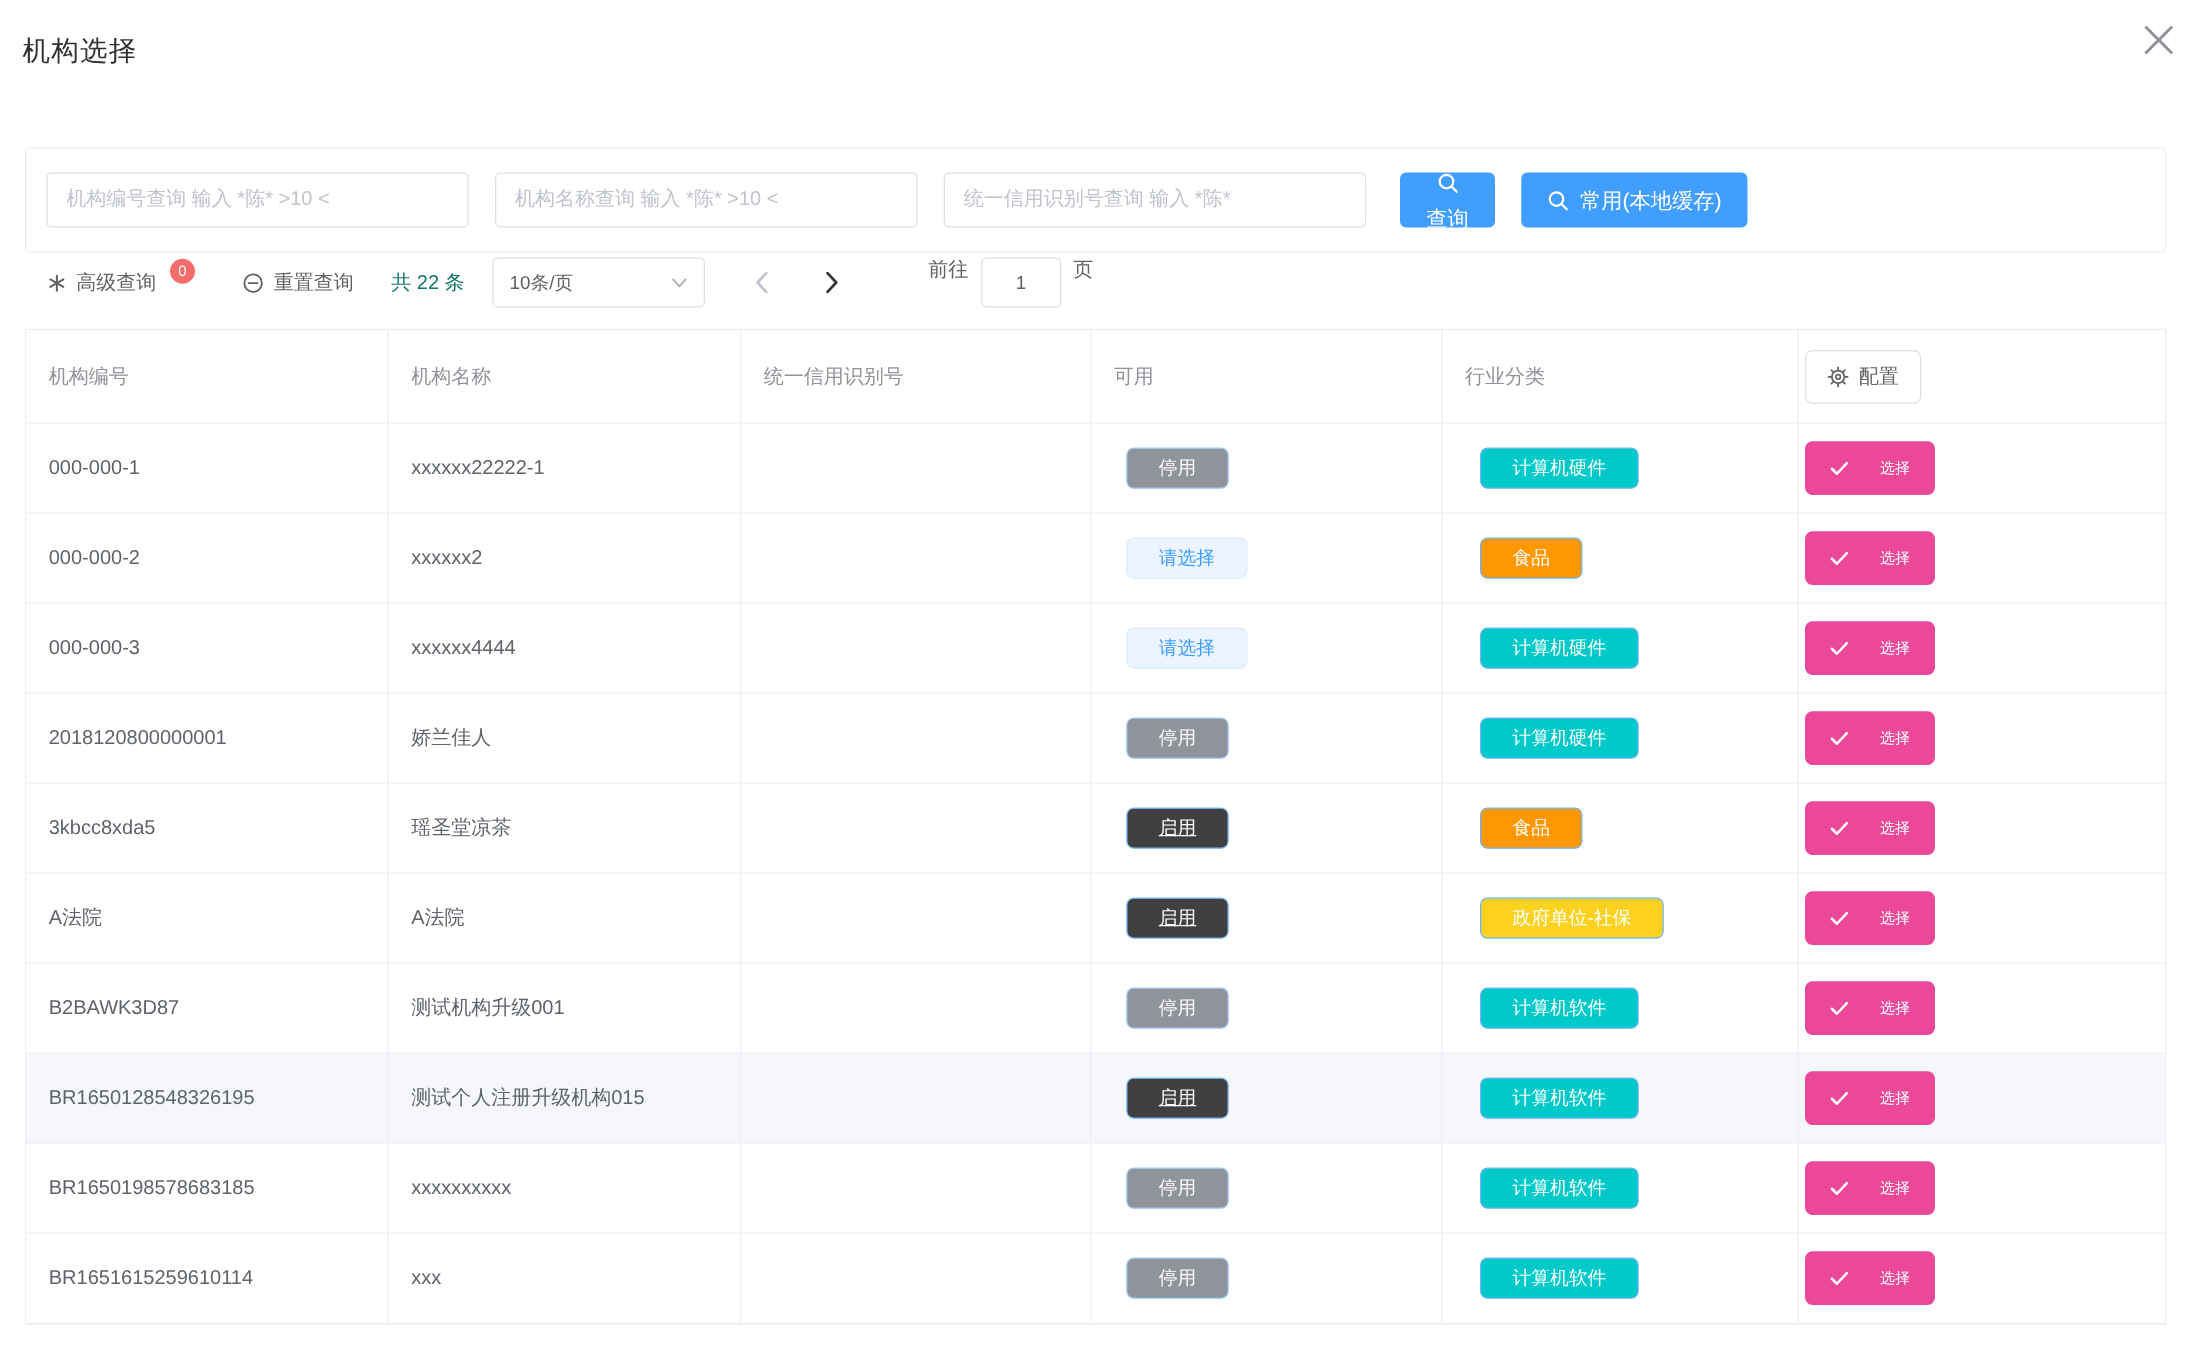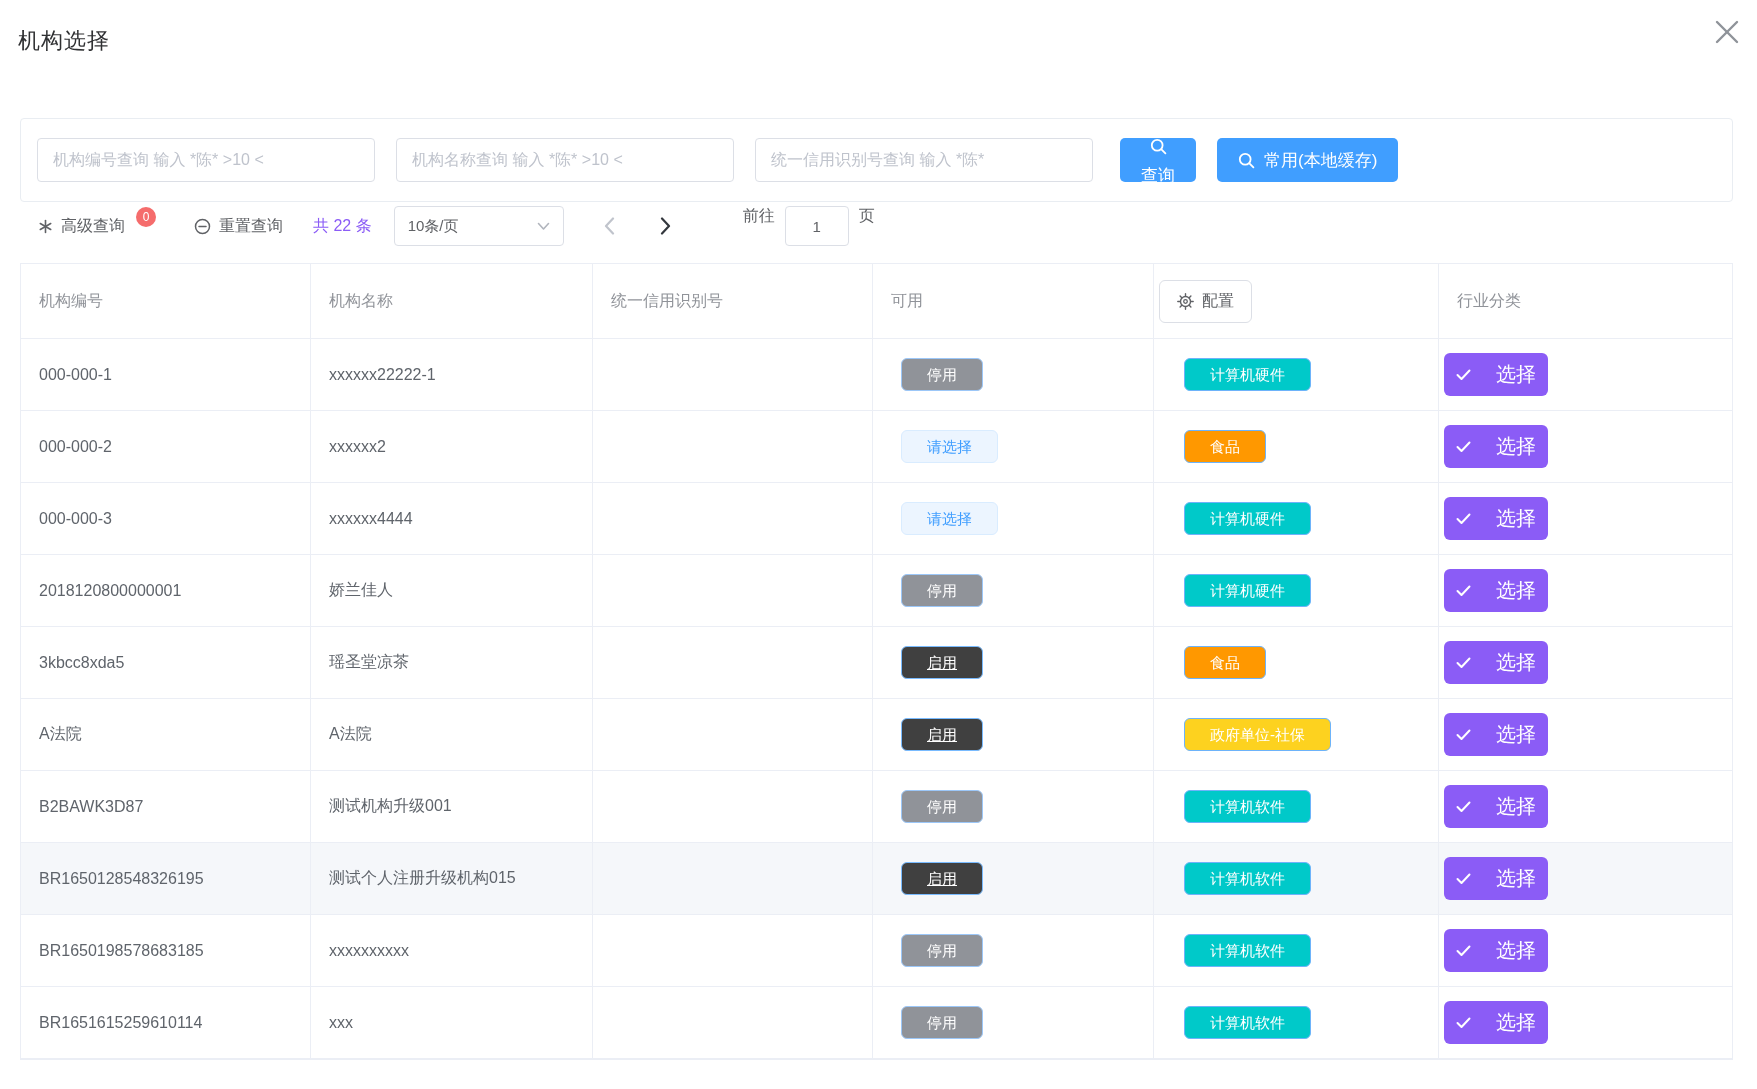--- a/index.html
+++ b/index.html
@@ -24,21 +24,21 @@
     cursor:pointer; white-space:nowrap; }
   .btn-query { margin-left:6px;flex-direction:column; }
 
   
   .toolbar { position:absolute; left:38px; top:204px; height:44px; display:flex;
     align-items:center; font-size:16px; color:#606266; }
   .tool-item { display:flex; align-items:center; gap:8px; cursor:pointer; }
   .badge-count { background:#f56c6c; color:#fff; min-width:20px; height:20px;
     border-radius:10px; font-size:12px; display:inline-flex; align-items:center;
     justify-content:center; padding:0 5px; transform:translateY(-9px); margin-left:3px; }
-  .total-text { margin-left:30px; color:#8b5cf6;text-align:right; }
+  .total-text { margin-left:30px; color:#0f766e;text-align:right; }
   .page-size { width:170px; height:40px; border:1px solid #dcdfe6; border-radius:4px;
     display:flex; align-items:center; justify-content:space-between; padding:0 13px;
     color:#606266; font-size:15px; margin-left:22px; cursor:pointer; background:#fff; }
   .pg-chev { width:44px; height:40px; display:flex; align-items:center; justify-content:center; cursor:pointer; }
   .pg-prev { margin-left:24px; }
   .goto-wrap { display:flex; gap:10px; margin-left:55px; }
   .goto-input { width:64px; height:40px; border:1px solid #dcdfe6; border-radius:4px;
     text-align:center; font-size:15px; color:#606266; outline:none; }
 
   
@@ -61,22 +61,22 @@
   .badge { display:inline-block; height:33px; line-height:31px; padding:0 25px;
     border-radius:6px; font-size:15px; white-space:nowrap; cursor:pointer; }
   .st-stop   { background:#909399; color:#fff; border:1px solid #9cc7f8; }
   .st-enable { background:#404040; color:#fff; border:1px solid #79bbff;text-decoration:underline; }
   .st-choose { background:#ecf5ff; color:#409eff; border:1px solid #d9ecff; }
   .ind-cyan   { background:#00c9c9; color:#fff; border:1px solid #6db3fa; }
   .ind-orange { background:#ff9800; color:#fff; border:1px solid #6db3fa; }
   .ind-yellow { background:#fdd21f; color:#fff; border:1px solid #6db3fa; }
 
   
-  .sel-btn { width:104px; height:43px; background:#8b5cf6; color:#fff; border:none;
-    border-radius:6px; font-size:20px; display:inline-flex; align-items:center;
+  .sel-btn { width:104px; height:43px; background:#ec4899; color:#fff; border:none;
+    border-radius:6px; font-size:12px; display:inline-flex; align-items:center;
     justify-content:center; gap:25px; cursor:pointer; }
   .cfg-btn { height:43px; padding:0 17px; background:#fff; border:1px solid #dcdfe6;
     border-radius:6px; color:#606266; font-size:16px; display:inline-flex;
     align-items:center; gap:8px; cursor:pointer; }
 
   svg { display:block; }
 </style>
 </head>
 <body>
 
@@ -165,20 +165,21 @@
     <span>页</span>
   </div>
 </div>
 
 <div class="table">
   <div class="t-row t-head">
     <div class="cell">机构编号</div>
     <div class="cell">机构名称</div>
     <div class="cell">统一信用识别号</div>
     <div class="cell">可用</div>
+    <div class="cell">行业分类</div>
     <div class="cell action">
       <button class="cfg-btn">
         <span>
           <svg width="17" height="17" viewBox="0 0 17 17">
             <circle cx="8.5" cy="8.5" r="5" fill="none" stroke="#606266" stroke-width="1.4"></circle>
             <circle cx="8.5" cy="8.5" r="1.8" fill="none" stroke="#606266" stroke-width="1.3"></circle>
             <g stroke="#606266" stroke-width="1.4" stroke-linecap="round">
               <line x1="8.5" y1="0.8" x2="8.5" y2="3.2"></line>
                 <line x1="8.5" y1="13.8" x2="8.5" y2="16.2"></line>
               <line x1="0.8" y1="8.5" x2="3.2" y2="8.5"></line>
@@ -186,21 +187,20 @@
               <line x1="3.1" y1="3.1" x2="4.8" y2="4.8"></line>
                 <line x1="12.2" y1="12.2" x2="13.9" y2="13.9"></line>
               <line x1="13.9" y1="3.1" x2="12.2" y2="4.8"></line>
                 <line x1="4.8" y1="12.2" x2="3.1" y2="13.9"></line>
             </g>
           </svg>
         </span>
         <span>配置</span>
       </button>
     </div>
-    <div class="cell">行业分类</div>
   </div>
   <div>
       <div class="t-row">
     <div class="cell">000-000-1</div>
     <div class="cell">xxxxxx22222-1</div>
     <div class="cell"></div>
     <div class="cell status">
           <span class="badge st-stop">停用</span>
         </div>
     <div class="cell industry">

